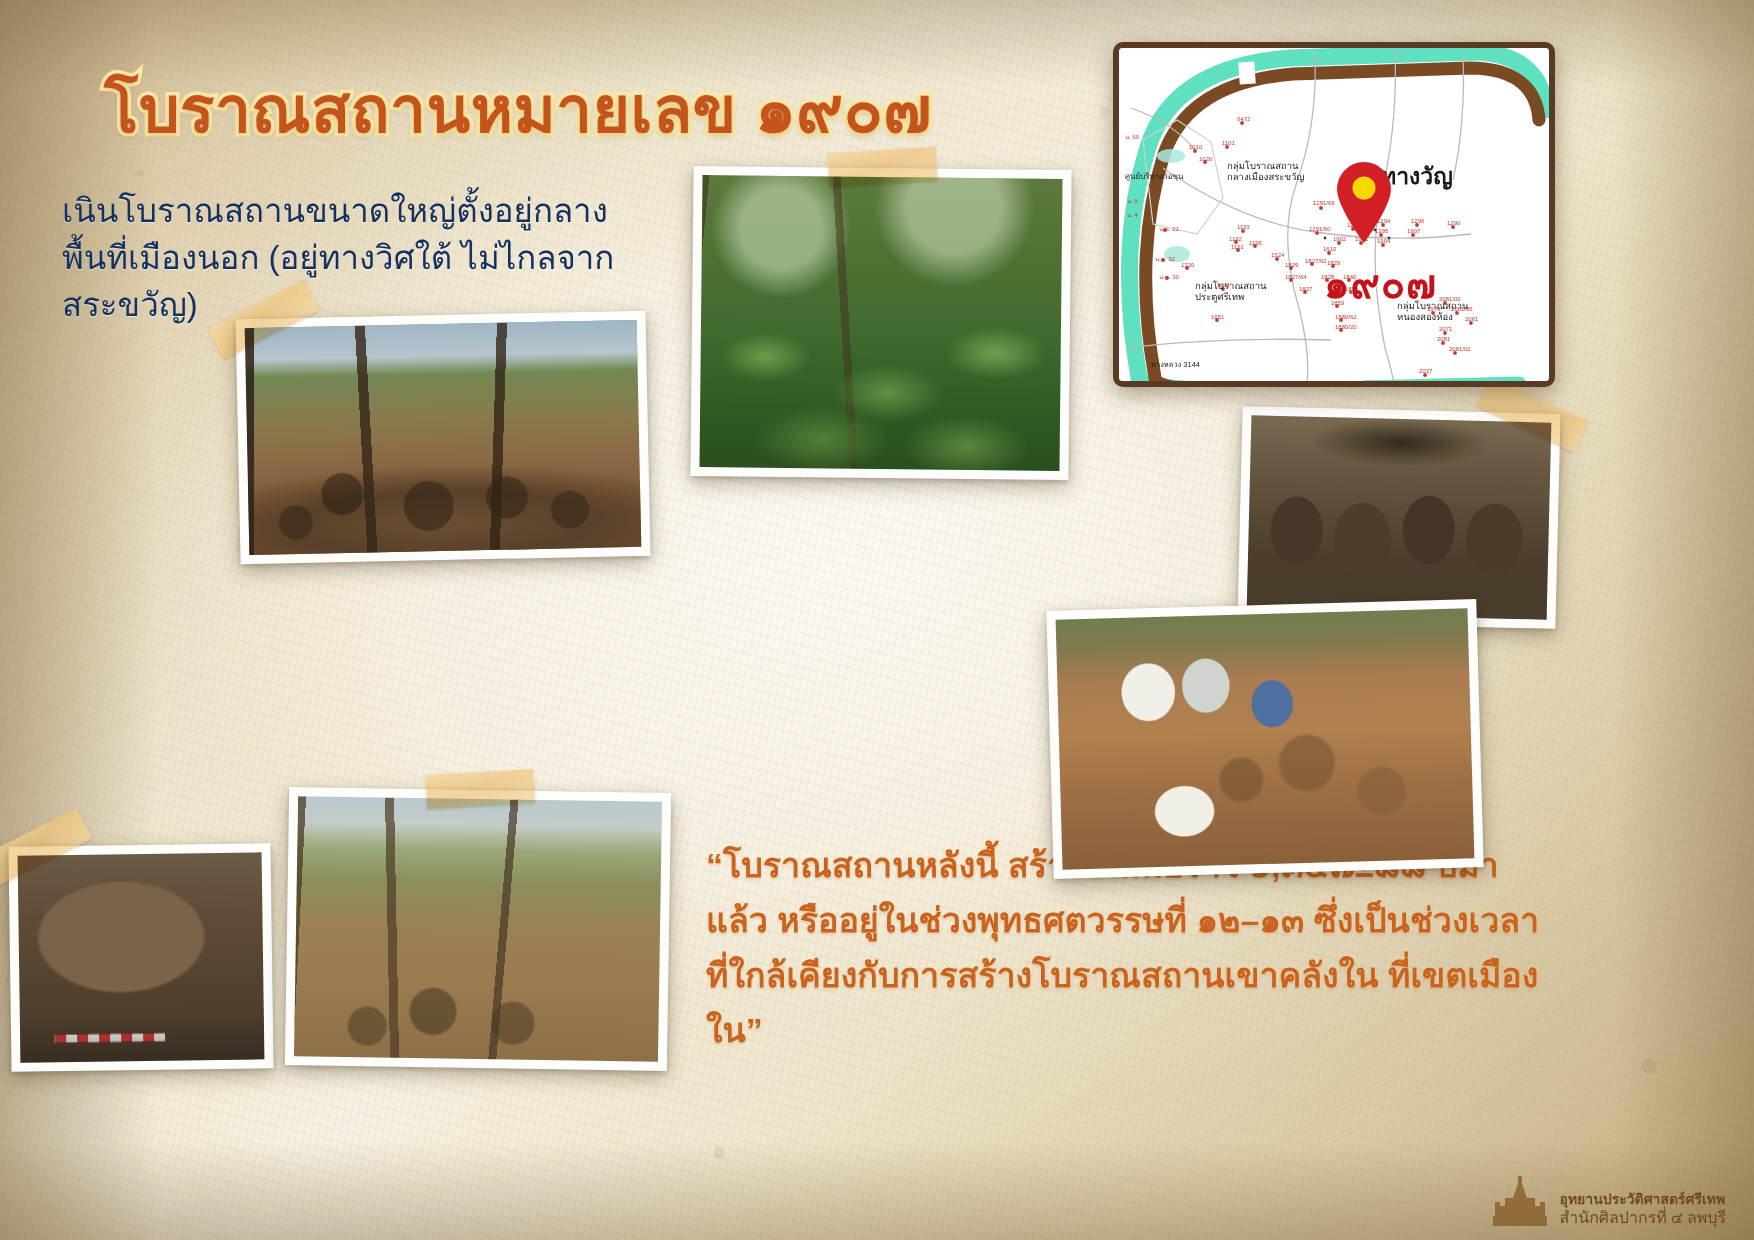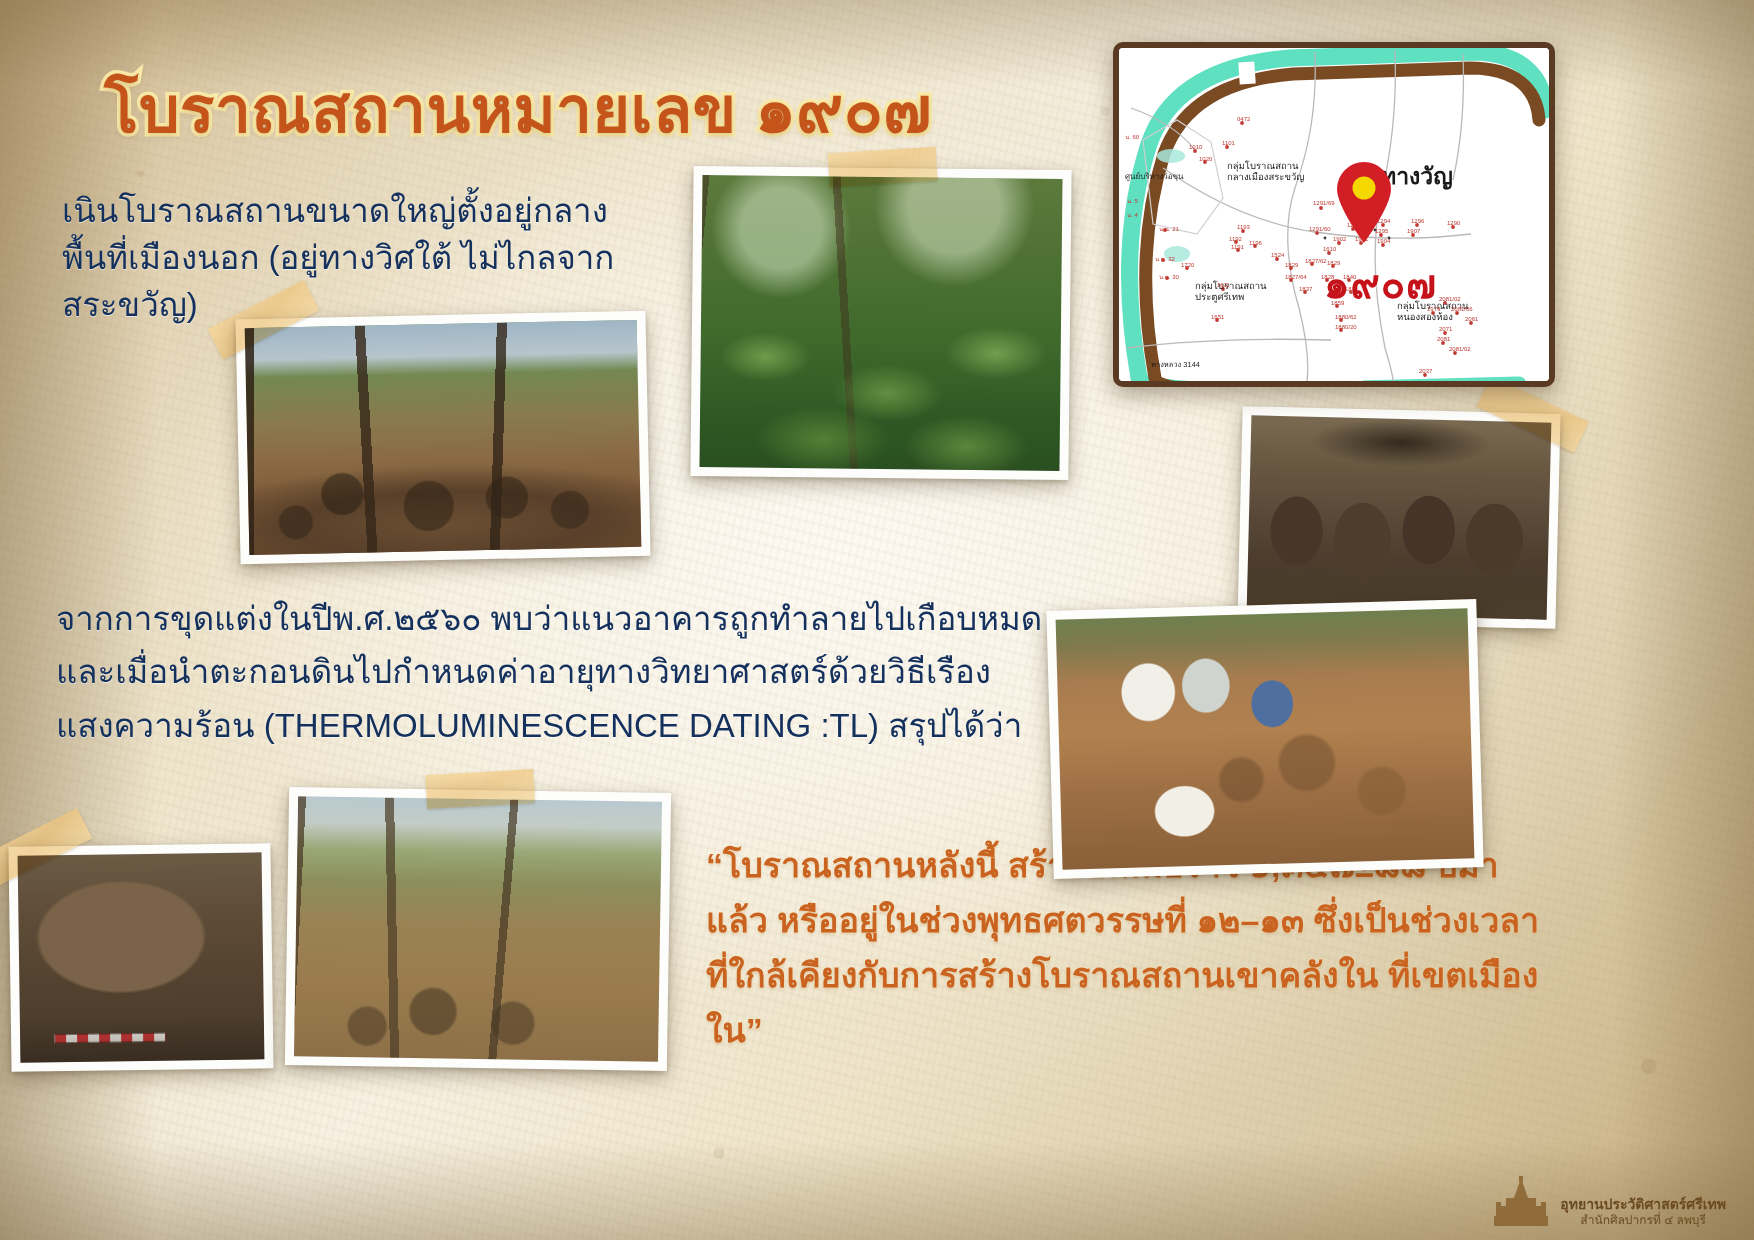--- a/index.html
+++ b/index.html
@@ -253,26 +253,26 @@
   .map-pin { position: absolute; left: 214px; top: 112px; z-index: 4; }
 
   
   #footer-credit {
     position: absolute;
     right: 28px; bottom: 12px;
     display: flex; align-items: flex-end; gap: 10px;
     z-index: 8;
   }
   #footer-credit .ftext {
-    text-align: center;
+    text-align: left;
     color: #6b4a22;
     line-height: 1.25;
   }
   #footer-credit .ftext .l1 { font-size: 14px; font-weight: 700; }
-  #footer-credit .ftext .l2 { font-size: 12px; }
+  #footer-credit .ftext .l2 { font-size: 16px; font-family: Liberation Serif, serif; }
 </style>
 </head>
 <body>
 
 <div id="poster">
 
   <div class="layer" id="title">โบราณสถานหมายเลข ๑๙๐๗</div>
 
   <div class="layer body-text" id="para1">เนินโบราณสถานขนาดใหญ่ตั้งอยู่กลางพื้นที่เมืองนอก (อยู่ทางวิศใต้ ไม่ไกลจากสระขวัญ)</div>
 
@@ -300,21 +300,20 @@
     <div class="inner scene-brick-detail">
       <span class="scale-bar"></span>
     </div>
   </div>
 
   <div class="photo" style="left:287px; top:790px; width:382px; height:278px; transform:rotate(0.9deg);">
     <span class="tape topc"></span>
     <div class="inner scene-dry-forest"></div>
   </div>
 
-  <div class="layer body-text" id="para2">จากการขุดแต่งในปีพ.ศ.๒๕๖๐ พบว่าแนวอาคารถูกทำลายไปเกือบหมด และเมื่อนำตะกอนดินไปกำหนดค่าอายุทางวิทยาศาสตร์ด้วยวิธีเรืองแสงความร้อน (THERMOLUMINESCENCE DATING :TL) สรุปได้ว่า</div>
 
   <div class="layer" id="quote">“โบราณสถานหลังนี้ สร้างขึ้นเมื่อราว ๑,๓๕๗±๘๘ ปีมาแล้ว หรืออยู่ในช่วงพุทธศตวรรษที่ ๑๒–๑๓ ซึ่งเป็นช่วงเวลาที่ใกล้เคียงกับการสร้างโบราณสถานเขาคลังใน ที่เขตเมืองใน”</div>
 
   <div id="map-card">
 
     <svg id="map-svg" viewBox="0 0 430 333">
       <rect x="0" y="0" width="430" height="333" fill="#ffffff"></rect>
 
       <path d="M 20 330 C 6 250 6 170 30 96 C 48 44 96 16 170 10 L 352 4 C 400 4 424 26 426 62" fill="none" stroke="#5fe0c0" stroke-width="17" stroke-linecap="round"></path>
       <path d="M 22 332 C 40 342 120 344 200 341 L 400 336" fill="none" stroke="#5fe0c0" stroke-width="15" stroke-linecap="round"></path>

